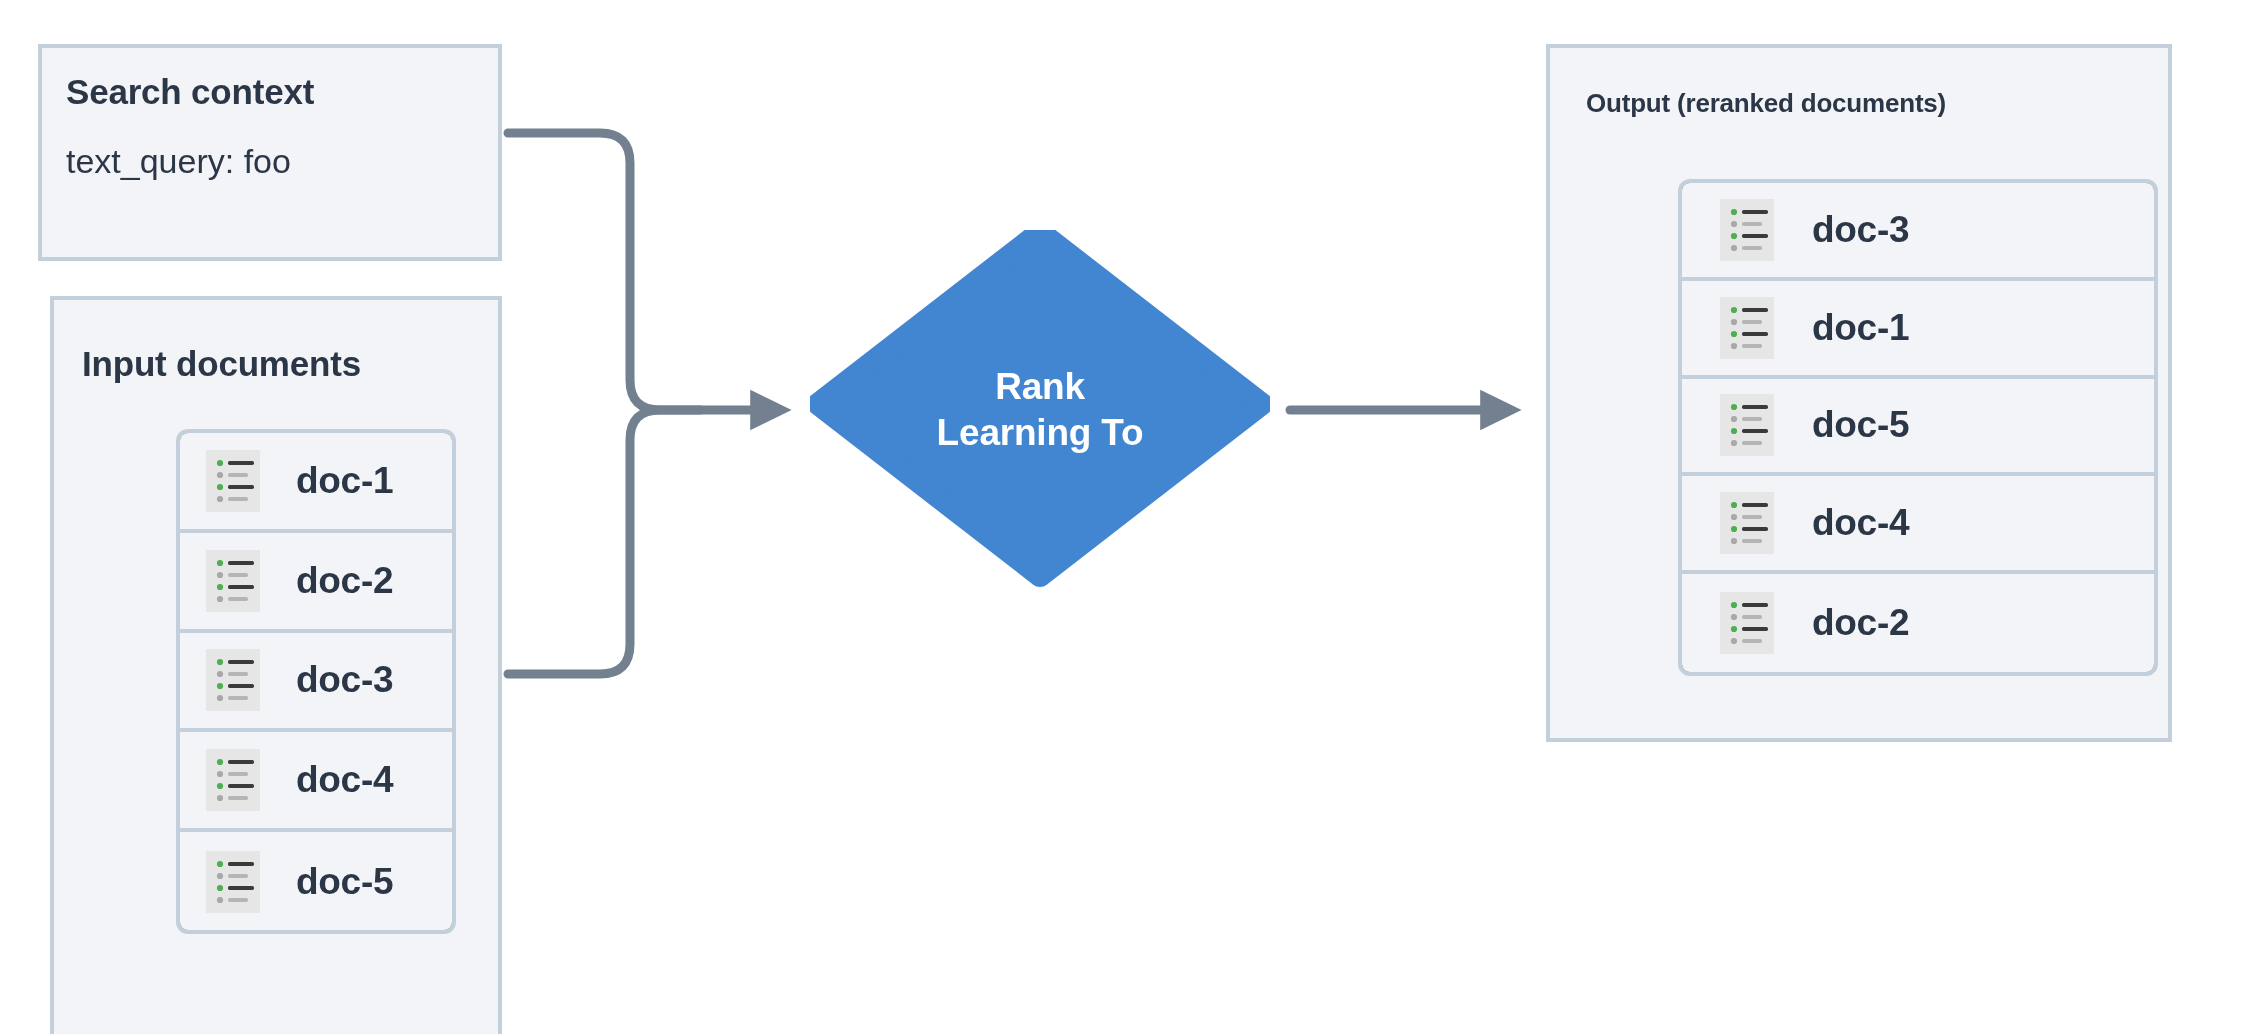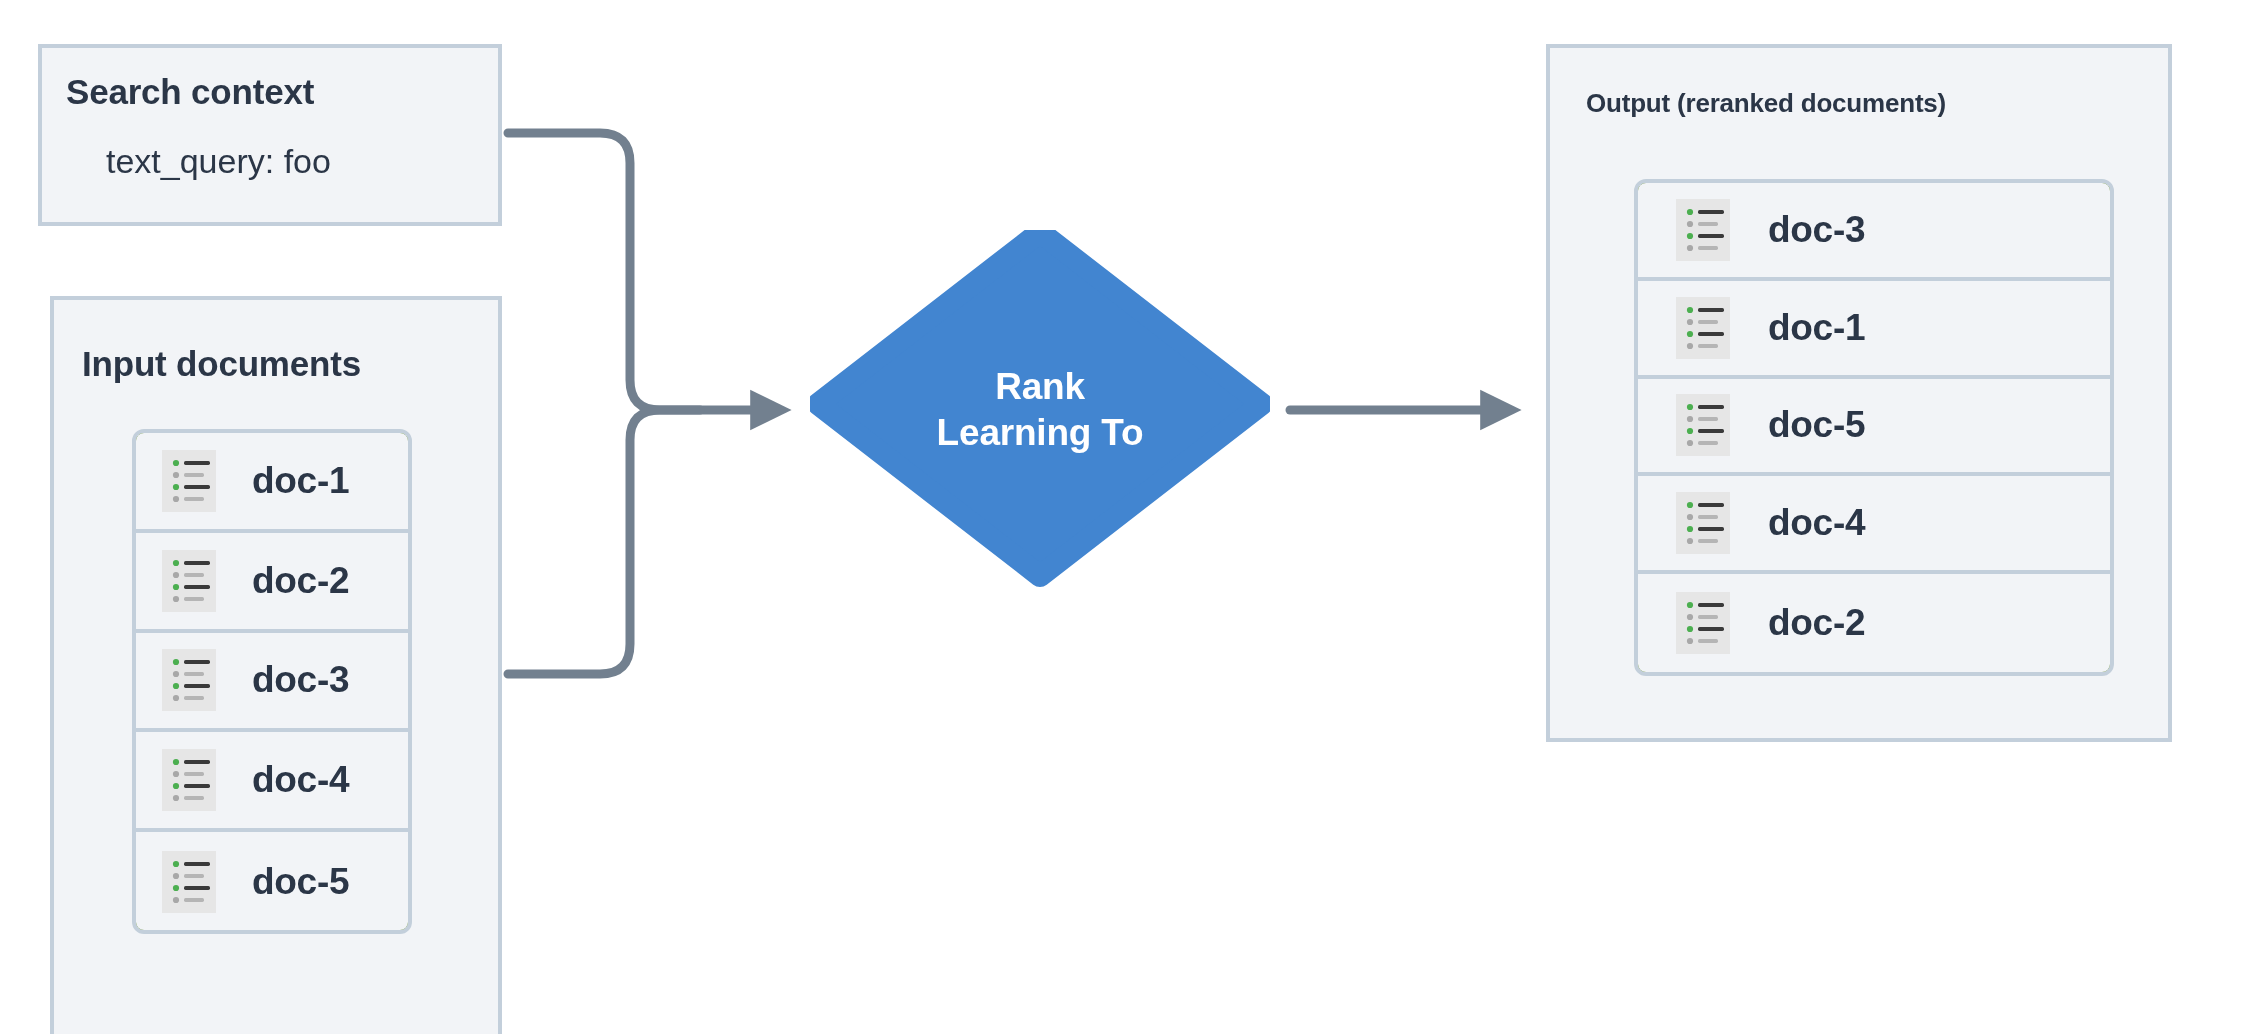--- a/index.html
+++ b/index.html
@@ -27,40 +27,41 @@
     letter-spacing:-0.2px;
     white-space:nowrap;
   }
   .panel-sub{
     position:absolute;
     color:#2b3647;
     white-space:nowrap;
   }
 
   
-  #search-context{left:38px;top:44px;width:464px;height:182px;}
+  #search-context{left:38px;top:44px;width:464px;height:217px;}
   #search-context .panel-title{left:24px;top:24px;font-size:35px;}
-  #search-context .panel-sub{left:24px;top:94px;font-size:34px;margin-left:40px;}
+  #search-context .panel-sub{left:24px;top:94px;font-size:34px;}
 
   
   #input-documents{left:50px;top:296px;width:452px;height:877px;}
   #input-documents .panel-title{left:28px;top:44px;font-size:35px;}
 
   
   #output-panel{left:1546px;top:44px;width:626px;height:698px;}
   #output-panel .panel-title{left:36px;top:40px;font-size:26px;}
 
   
   .doc-list{
     position:absolute;
     border:4px solid #c3cfdb;
     border-radius:12px;
     box-sizing:border-box;
     background:#4d7c0f;
     overflow:hidden;
+    margin-left:44px;
   }
   #input-doc-list{left:78px;top:129px;width:280px;height:505px;}
   #output-doc-list{left:84px;top:131px;width:480px;height:497px;}
 
   .doc-card{
     display:flex;
     align-items:center;
     box-sizing:border-box;
     border-bottom:4px solid #c3cfdb;
     background:#f2f4f7;

